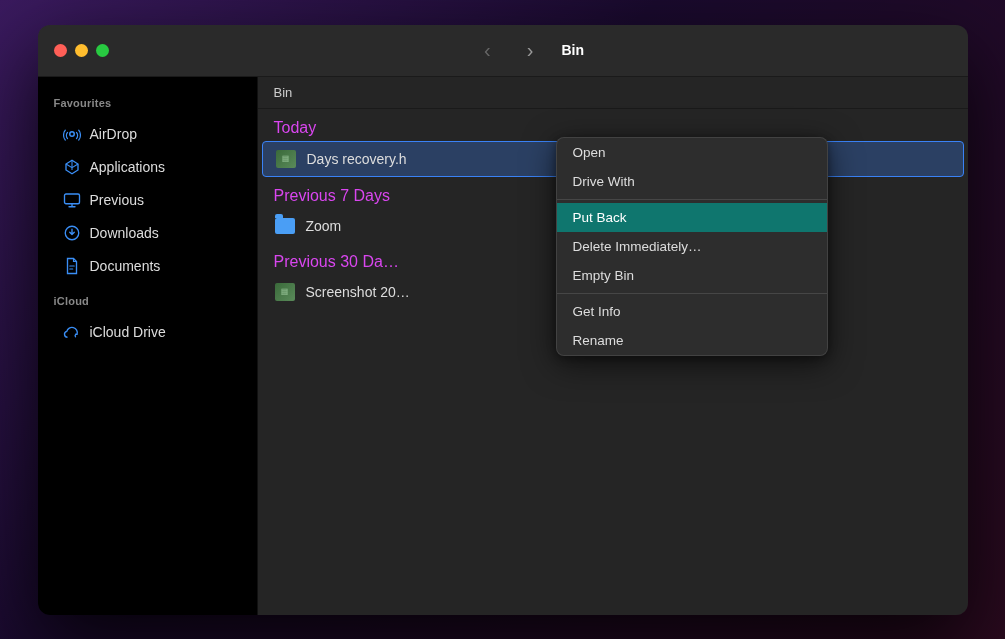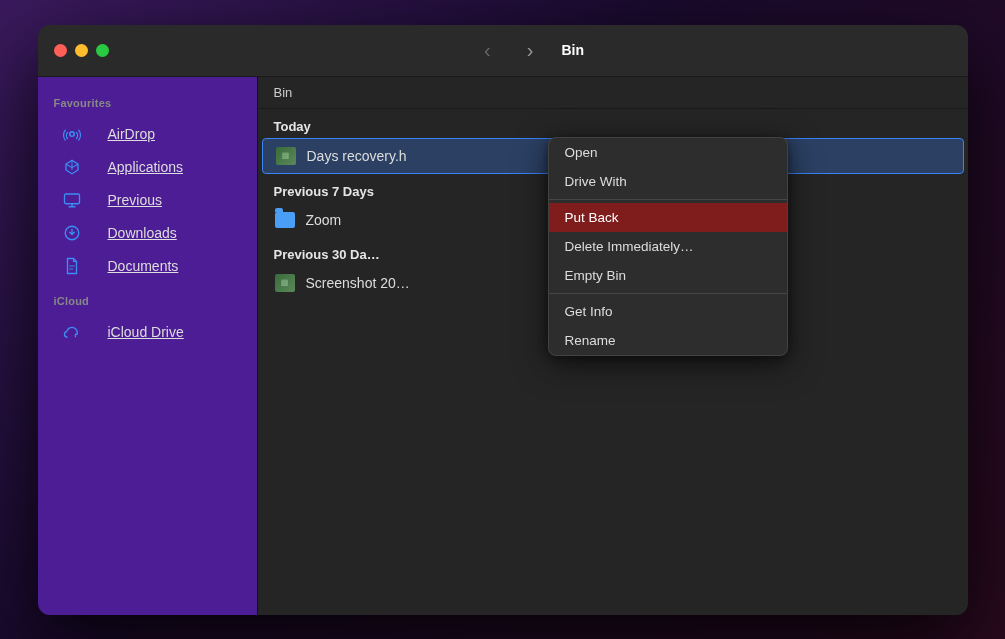--- a/index.html
+++ b/index.html
@@ -80,48 +80,47 @@
     }
 
     .main-content {
       display: flex;
       flex: 1;
       overflow: hidden;
     }
 
     .sidebar {
       width: 220px;
-      background: #4c1d95;
+      background: #000000;
       flex-shrink: 0;
       padding: 16px 0;
       overflow-y: auto;
       border-right: 1px solid #111;
     }
 
     .sidebar-section-label {
       color: #888;
       font-size: 11px;
       font-weight: 600;
       padding: 4px 16px 8px 16px;
       text-transform: none;
       letter-spacing: 0.02em;
     }
 
     .sidebar-item {
       display: flex;
       align-items: center;
-      gap: 26px;
+      gap: 8px;
       padding: 6px 16px;
       cursor: pointer;
       border-radius: 6px;
       margin: 1px 8px;
       color: #ddd;
       font-size: 14px;
       font-weight: 400;
-      text-decoration: underline;
     }
 
     .sidebar-icon {
       width: 20px;
       height: 20px;
       display: flex;
       align-items: center;
       justify-content: center;
       color: #3a8ef5;
       font-size: 16px;
@@ -138,23 +137,23 @@
     .breadcrumb-bar {
       padding: 8px 16px;
       background: #252525;
       border-bottom: 1px solid #1a1a1a;
       color: #ccc;
       font-size: 13px;
     }
 
     .section-header {
       padding: 10px 16px 4px 16px;
-      color: #e5e5e5;
-      font-size: 13px;
-      font-weight: 700;
+      color: #d946ef;
+      font-size: 16px;
+      font-weight: 400;
     }
 
     .file-item {
       display: flex;
       align-items: center;
       padding: 6px 16px;
       gap: 10px;
       cursor: pointer;
       font-size: 14px;
       color: #ddd;
@@ -215,41 +214,41 @@
       background: linear-gradient(135deg, #3a6a3a 0%, #5a8a5a 100%);
       display: flex;
       align-items: center;
       justify-content: center;
     }
 
     
     .context-menu {
       position: absolute;
       top: 60px;
-      left: 290px;
-      width: 240px;
+      left: 298px;
+      width: 272px;
       background: #2d2d2d;
       border-radius: 8px;
       box-shadow: 0 8px 32px rgba(0,0,0,0.6), 0 2px 8px rgba(0,0,0,0.4);
       overflow: hidden;
       z-index: 100;
       border: 1px solid rgba(255,255,255,0.1);
     }
 
     .context-menu-item {
       padding: 7px 16px;
       color: #ddd;
       font-size: 13.5px;
       cursor: pointer;
       display: flex;
       align-items: center;
     }
 
     .context-menu-item.highlighted {
-      background: #7f1d1d;
+      background: #0f766e;
       color: #fff;
     }
 
     .context-menu-separator {
       height: 1px;
       background: rgba(255,255,255,0.12);
       margin: 3px 0;
     }
 
     .sidebar-spacer {

